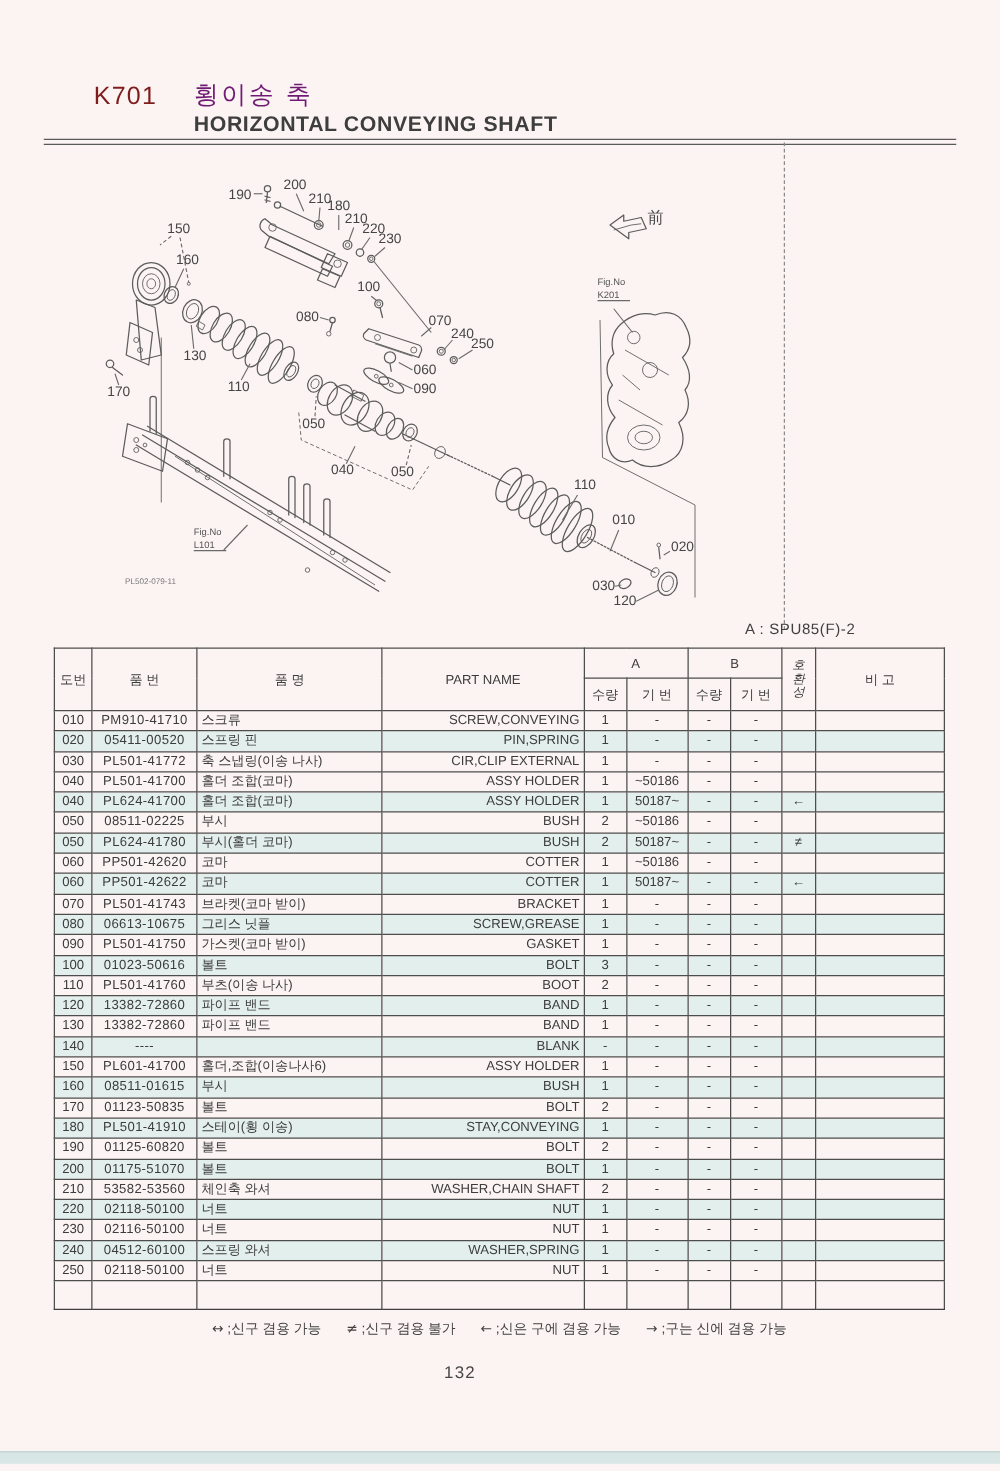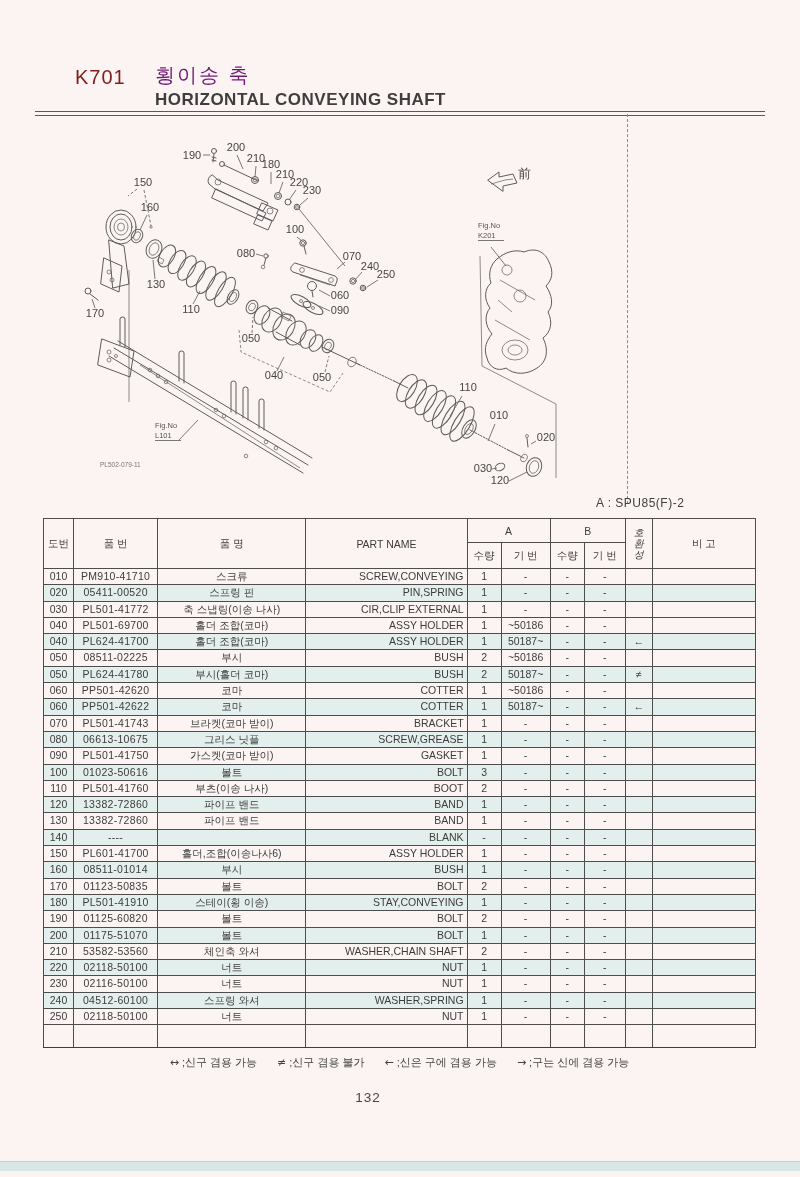--- a/index.html
+++ b/index.html
@@ -33,21 +33,21 @@
     table-layout:fixed;font-size:10.5px;color:#3c3c3c;}
   table.parts th,table.parts td{border:1px solid #4d4d4d;padding:0 3px;font-weight:normal;
     overflow:hidden;white-space:nowrap;}
   table.parts thead th{text-align:center;}
   thead tr.group-row th{height:23px;}
   thead tr.sub-row th{height:25px;}
   tbody td{height:15.3px;line-height:15.3px;}
   tbody tr.shaded{background:#e3efec;}
   td.col-no{text-align:center;}
   td.col-part_no{text-align:center;padding-left:4px;letter-spacing:.3px;}
-  td.col-name_kr{text-align:center;}
+  td.col-name_kr{text-align:left;}
   td.col-part_name{text-align:right;}
   td.col-a_qty,td.col-b_qty,td.col-a_serial,td.col-b_serial,td.col-compat{text-align:center;}
   tr.filler td{height:22px;border-bottom:1.5px solid #3e3e3e;}
   .vert-head{width:14px;margin:0 auto;word-break:break-all;line-height:1.12;font-size:10px;white-space:normal;font-style:italic;}
   
   .legend{position:absolute;left:43px;top:1055px;width:713px;display:flex;
     justify-content:center;gap:20px;font-size:11px;color:#424242;}
   .legend .sym{margin-right:3px;font-family:"DejaVu Sans",sans-serif;}
   .page-num{position:absolute;left:0;top:1090px;width:736px;text-align:center;
     font-size:13.5px;letter-spacing:1px;color:#454545;}
@@ -396,21 +396,21 @@
         <td class="col-part_name">CIR,CLIP EXTERNAL</td>
         <td class="col-a_qty">1</td>
         <td class="col-a_serial">-</td>
         <td class="col-b_qty">-</td>
         <td class="col-b_serial">-</td>
         <td class="col-compat"></td>
         <td class="col-note"></td>
       </tr>
       <tr>
         <td class="col-no">040</td>
-        <td class="col-part_no">PL501-69700</td>
+        <td class="col-part_no">PL501-41700</td>
         <td class="col-name_kr">홀더 조합(코마)</td>
         <td class="col-part_name">ASSY HOLDER</td>
         <td class="col-a_qty">1</td>
         <td class="col-a_serial">~50186</td>
         <td class="col-b_qty">-</td>
         <td class="col-b_serial">-</td>
         <td class="col-compat"></td>
         <td class="col-note"></td>
       </tr>
       <tr class="shaded">
@@ -576,21 +576,21 @@
         <td class="col-part_name">ASSY HOLDER</td>
         <td class="col-a_qty">1</td>
         <td class="col-a_serial">-</td>
         <td class="col-b_qty">-</td>
         <td class="col-b_serial">-</td>
         <td class="col-compat"></td>
         <td class="col-note"></td>
       </tr>
       <tr class="shaded">
         <td class="col-no">160</td>
-        <td class="col-part_no">08511-01014</td>
+        <td class="col-part_no">08511-01615</td>
         <td class="col-name_kr">부시</td>
         <td class="col-part_name">BUSH</td>
         <td class="col-a_qty">1</td>
         <td class="col-a_serial">-</td>
         <td class="col-b_qty">-</td>
         <td class="col-b_serial">-</td>
         <td class="col-compat"></td>
         <td class="col-note"></td>
       </tr>
       <tr>

